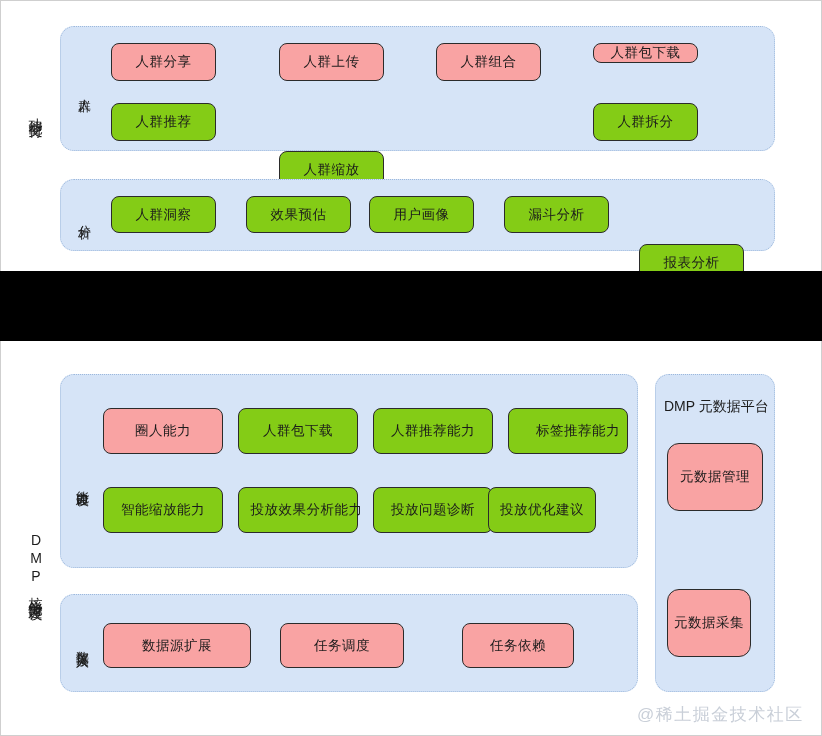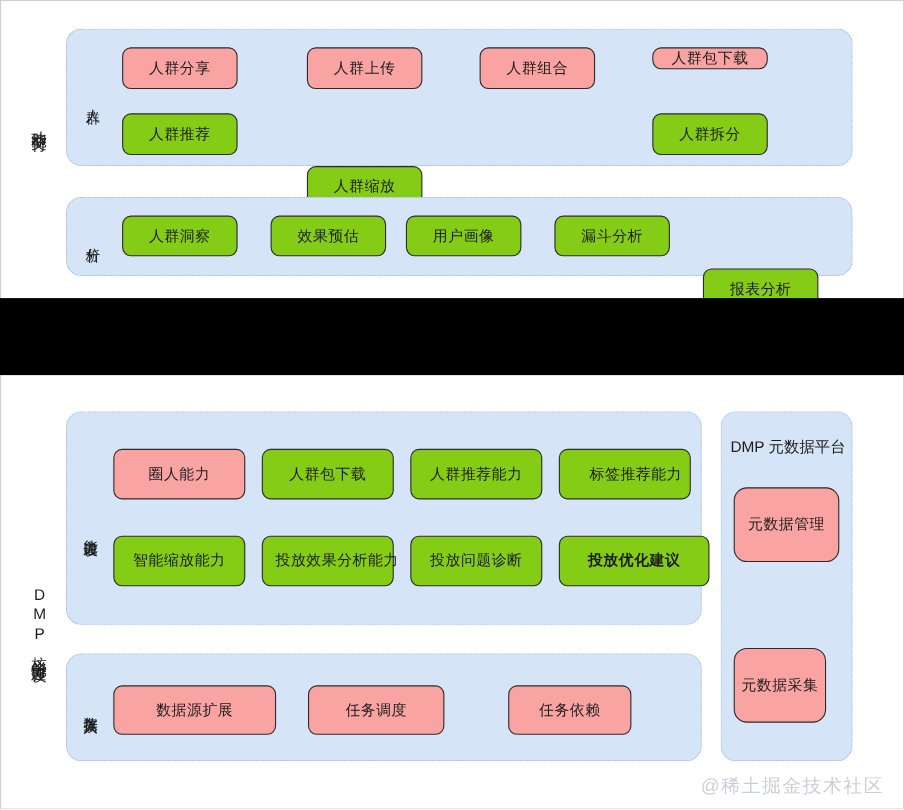--- a/index.html
+++ b/index.html
@@ -148,21 +148,21 @@
   <div class="panel-vlabel" style="left:70px; top:447px; width:22px; height:70px;">能力建设</div>
 
   <div class="chip pink" style="left:103px; top:408px; width:120px; height:46px;">圈人能力</div>
   <div class="chip white" style="left:238px; top:408px; width:120px; height:46px;">人群包下载</div>
   <div class="chip white" style="left:373px; top:408px; width:120px; height:46px;">人群推荐能力</div>
   <div class="chip white" style="left:508px; top:408px; width:120px; height:46px;padding-left:20px;">标签推荐能力</div>
 
   <div class="chip white" style="left:103px; top:487px; width:120px; height:46px;">智能缩放能力</div>
   <div class="chip white" style="left:238px; top:487px; width:120px; height:46px;padding-left:17px;">投放效果分析能力</div>
   <div class="chip white" style="left:373px; top:487px; width:120px; height:46px;">投放问题诊断</div>
-  <div class="chip white" style="left:508px; top:487px; width:137px; height:46px;font-weight:bold;">投放优化建议</div>
+  <div class="chip white" style="left:488px; top:487px; width:108px; height:46px;">投放优化建议</div>
 
   <div class="panel" style="left:60px; top:594px; width:578px; height:98px;"></div>
 
   <div class="panel-vlabel" style="left:70px; top:607px; width:22px; height:72px;">数据接入</div>
 
   <div class="chip pink" style="left:103px; top:623px; width:148px; height:45px;">数据源扩展</div>
   <div class="chip pink" style="left:280px; top:623px; width:124px; height:45px;">任务调度</div>
   <div class="chip pink" style="left:462px; top:623px; width:112px; height:45px;">任务依赖</div>
 
   <div class="panel" style="left:655px; top:374px; width:120px; height:318px;"></div>

